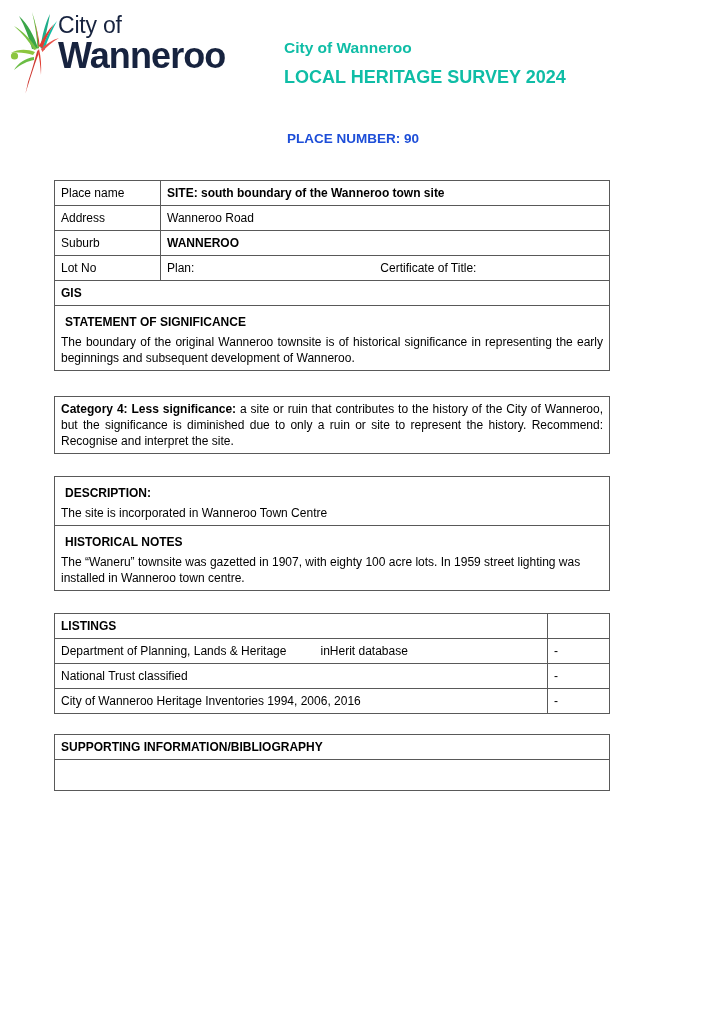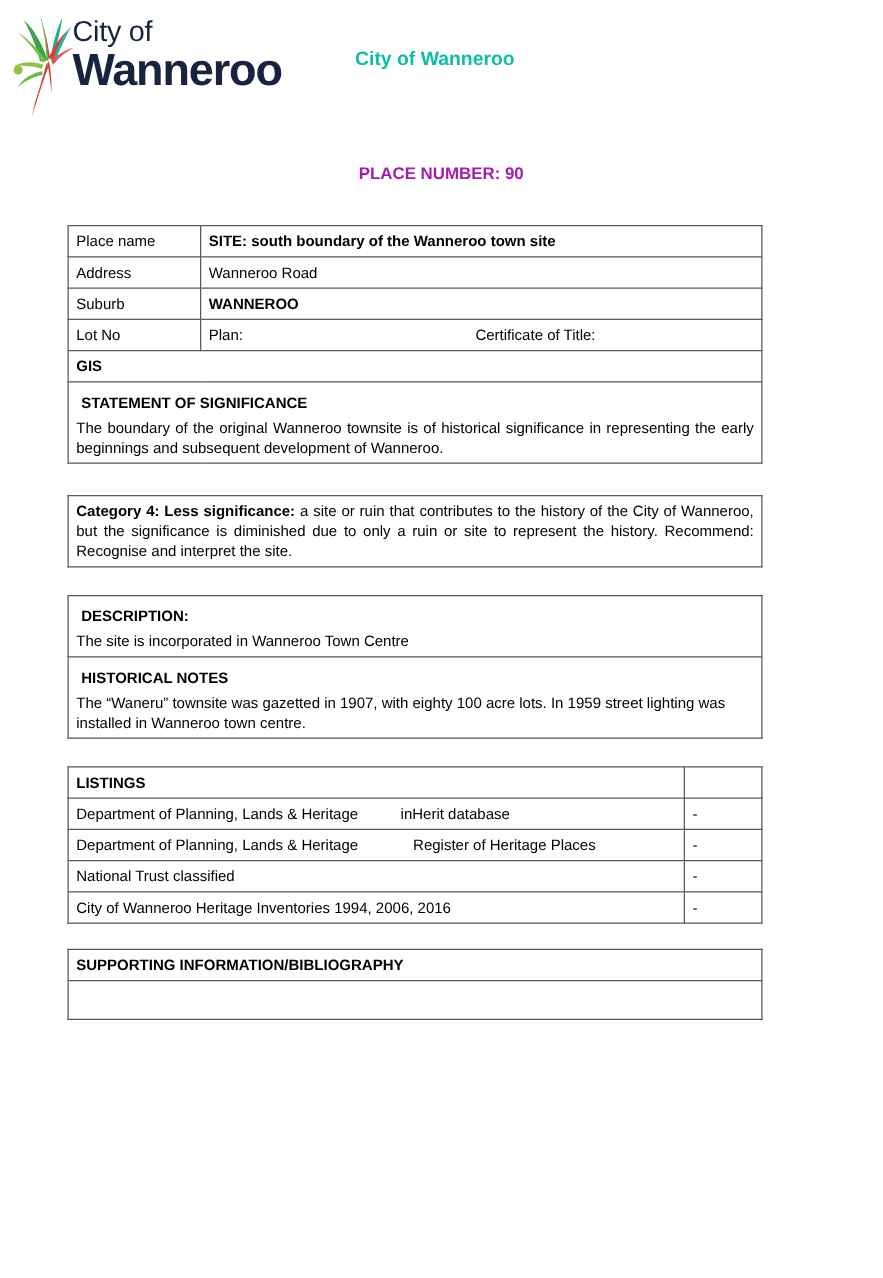--- a/index.html
+++ b/index.html
@@ -78,21 +78,21 @@
   }
 
   .place-number {
     position: absolute;
     left: 0;
     right: 0;
     top: 131px;
     text-align: center;
     font-size: 13.5px;
     font-weight: bold;
-    color: #a21caf;
+    color: #1d4ed8;
   }
 
   
   .doc {
     position: absolute;
     left: 54px;
     top: 180px;
     width: 556px;
   }
   table.blk {
@@ -150,20 +150,21 @@
       <path d="M31 41 C33 49 33.5 58 33 67 C32.5 58 31.5 50 29.8 43 Z" fill="#e03c31"></path>
     </svg>
     <div class="logo-words">
       <span class="logo-city">City of</span>
       <span class="logo-wanneroo">Wanneroo</span>
     </div>
   </div>
 
   <div class="header-titles">
     <div class="title-line1">City of Wanneroo</div>
+    <div class="title-line2">LOCAL HERITAGE SURVEY 2024</div>
   </div>
 </div>
 
 <div class="place-number">PLACE NUMBER: 90</div>
 
 <div class="doc">
 
   <table class="blk">
     <colgroup>
         <col class="col-label">
@@ -237,24 +238,20 @@
     <tbody>
       <tr>
         <td class="b">LISTINGS</td>
         <td></td>
       </tr>
       <tr>
         <td><span>Department of Planning, Lands &amp; Heritage</span><span class="tabgap"></span><span>inHerit database</span></td>
         <td>-</td>
       </tr>
       <tr>
-        <td><span>Department of Planning, Lands &amp; Heritage</span><span class="tabgap2"></span><span>Register of Heritage Places</span></td>
-        <td>-</td>
-      </tr>
-      <tr>
         <td>National Trust classified</td>
         <td>-</td>
       </tr>
       <tr>
         <td>City of Wanneroo Heritage Inventories 1994, 2006, 2016</td>
         <td>-</td>
       </tr>
     </tbody>
   </table>
 

